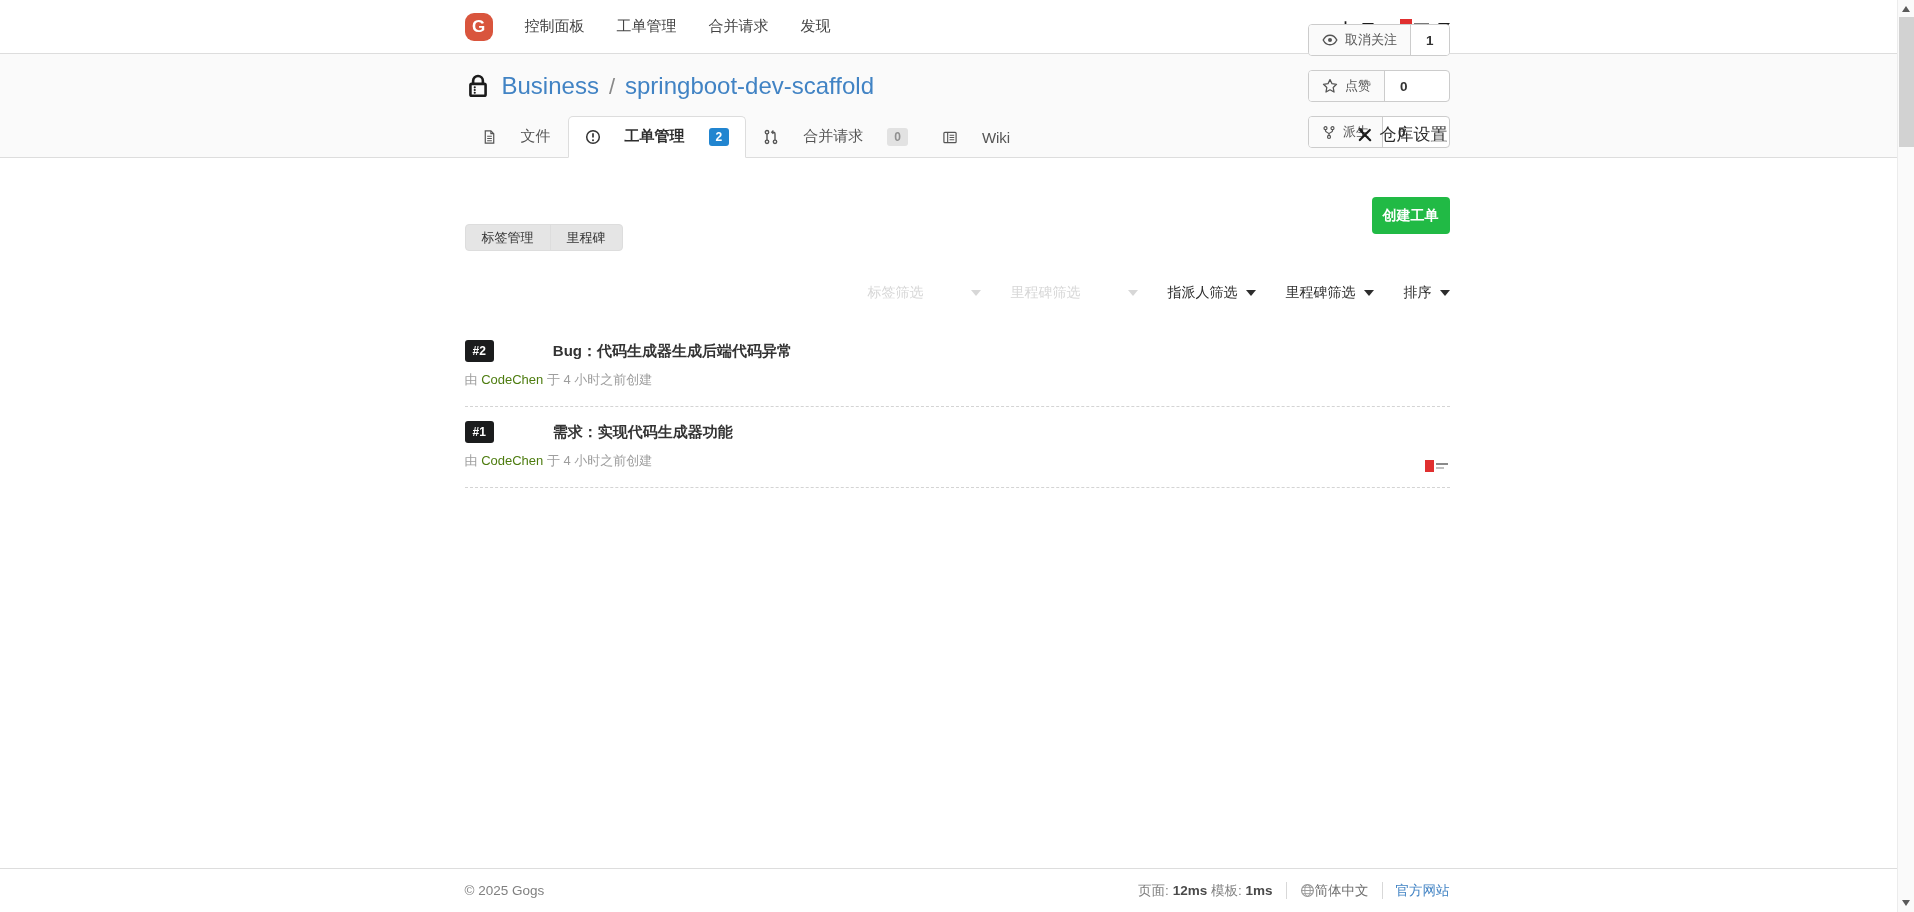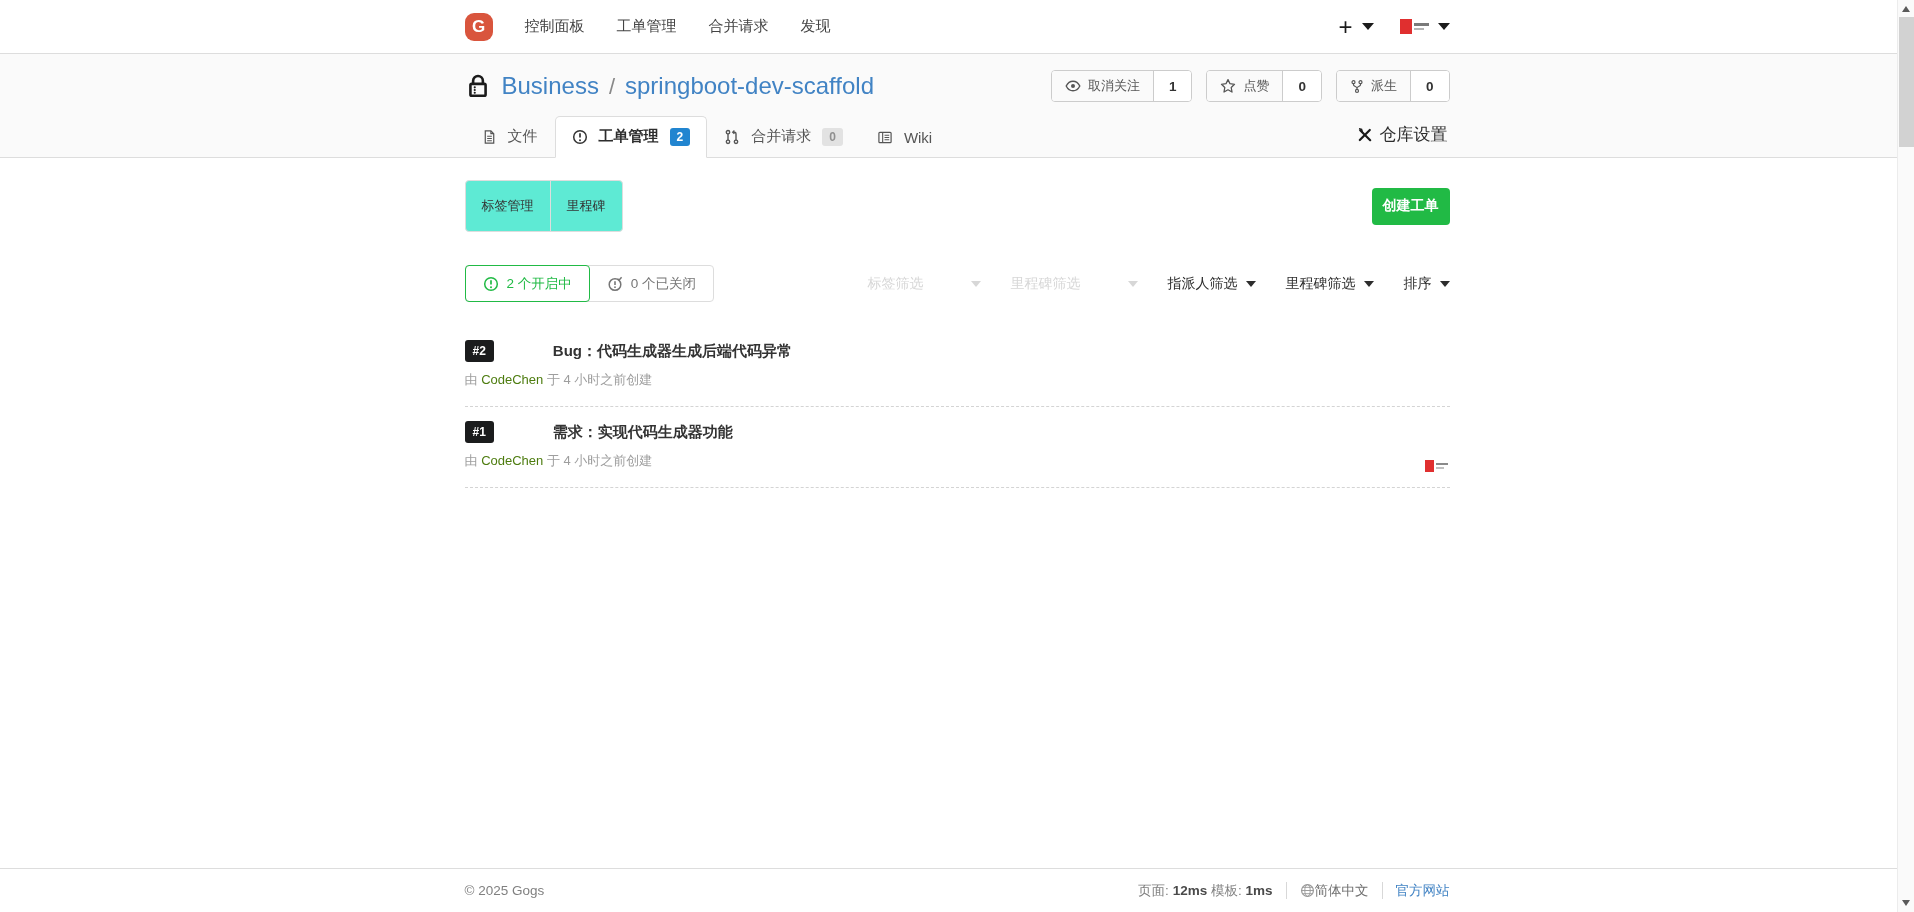--- a/index.html
+++ b/index.html
@@ -27,39 +27,39 @@
   .avatar .avatar-lines span { width:15px; height:2.5px; background:#7a7a7a; }
   .avatar .avatar-lines span:last-child { width:10px; height:2px; background:#b5b5b5; }
 
   
   .repo-header { background:#fafafa; border-bottom:1px solid #ddd; flex:0 0 auto; }
   .repo-title-row { display:flex; align-items:center; padding-top:20px; height:44px; }
   .lock-wrap { display:flex; align-items:center; }
   .repo-links { font-size:24px; margin-left:11px; display:flex; align-items:baseline; }
   .repo-links a { color:#4183c4; text-decoration:none; cursor:pointer; }
   .repo-sep { color:#888; margin:0 10px; font-size:22px; }
-  .repo-actions { margin-left:auto; display:flex; gap:14px; }
+  .repo-actions { margin-left:auto; display:flex; gap:14px;flex-direction:column; }
   .action-btn { display:flex; height:32px; border-radius:4px; border:1px solid #ccc; overflow:hidden; font-size:13px; background:#fff; cursor:pointer; }
   .action-main { display:flex; align-items:center; gap:7px; padding:0 13px; background:#fafafa; color:#555; border-right:1px solid #ccc; }
   .action-count { display:flex; align-items:center; padding:0 15px; background:#fff; font-weight:bold; color:#333; font-size:13.5px; }
 
   .tabs-row { display:flex; align-items:flex-end; margin-top:15px; }
-  .tab { display:flex; align-items:center; gap:11px; padding:10px 16px 11px; font-size:15px; color:#555;
+  .tab { display:flex; align-items:center; gap:24px; padding:10px 16px 11px; font-size:15px; color:#555;
          border:1px solid transparent; margin-bottom:-1px; cursor:pointer; white-space:nowrap; }
   .tab.active { background:#fff; border-color:#ddd; border-bottom-color:#fff; border-radius:5px 5px 0 0;
                 font-weight:bold; color:#2d2d2d; }
   .badge-blue { background:#2185d0; color:#fff; font-size:12px; font-weight:bold; border-radius:3px; padding:3px 7px; line-height:1; }
   .badge-gray { background:#e2e2e2; color:#909090; font-size:12px; font-weight:bold; border-radius:3px; padding:3px 7px; line-height:1; }
   .tab-settings { margin-left:auto; display:flex; align-items:center; gap:7px; padding:10px 2px 11px 16px;
                   font-size:17px; color:#2d2d2d; cursor:pointer; }
 
   
   main { flex:1 1 auto; background:#fff; }
   .toolbar { display:flex; align-items:center; margin-top:22px; }
-  .btn-group { display:flex; border:1px solid #ddd; border-radius:4px; background:#5eead4; height:52px; }
+  .btn-group { display:flex; border:1px solid #ddd; border-radius:4px; background:#e5e5e5; height:27px;margin-top:44px; }
   .btn-group .btn { display:flex; align-items:center; padding:0 16px; font-size:13px; color:#333; cursor:pointer; }
   .btn-group .btn + .btn { border-left:1px solid #ddd; }
   .btn-new { margin-left:auto; background:#21ba45; color:#fff; font-weight:bold; font-size:14px;
              padding:0 11px; height:37px; border-radius:4px; display:flex; align-items:center; cursor:pointer; border:none; }
 
   .filter-row { display:flex; align-items:center; margin-top:33px; }
   .switch-group { display:flex; border:1px solid #ddd; border-radius:4px; background:#fff; height:37px; }
   .switch { display:flex; align-items:center; gap:8px; padding:0 17px; font-size:13.5px; color:#767676; cursor:pointer; }
   .switch.active { color:#21ba45; border:1px solid #21ba45; border-radius:4px; margin:-1px 0 -1px -1px; }
   .filter-dropdowns { margin-left:auto; display:flex; align-items:center; gap:30px; font-size:14px; }
@@ -249,43 +249,20 @@
 
       <div class="toolbar">
         <div class="btn-group">
           <div class="btn">标签管理</div>
           <div class="btn">里程碑</div>
         </div>
         <button class="btn-new">创建工单</button>
       </div>
 
       <div class="filter-row">
-        <div class="switch-group">
-          <div class="switch active">
-            <span style="color:#21ba45;">
-              <svg width="16" height="16" viewBox="0 0 16 16">
-                <circle cx="8" cy="8" r="6.3" fill="none" stroke="currentColor" stroke-width="1.5"></circle>
-                <path d="M8 4.3 v4.2" stroke="currentColor" stroke-width="1.7"></path>
-                <circle cx="8" cy="11.2" r="1" fill="currentColor"></circle>
-              </svg>
-            </span>
-            <span>2 个开启中</span>
-          </div>
-          <div class="switch">
-            <span style="color:#767676;">
-              <svg width="16" height="16" viewBox="0 0 16 16">
-                <circle cx="8" cy="8.5" r="5.8" fill="none" stroke="currentColor" stroke-width="1.5"></circle>
-                <path d="M8 5.2 v3.8" stroke="currentColor" stroke-width="1.6"></path>
-                <circle cx="8" cy="11.2" r="0.9" fill="currentColor"></circle>
-                <path d="M10.6 2.8 L12 4.2 14.6 1.2" fill="none" stroke="currentColor" stroke-width="1.5"></path>
-              </svg>
-            </span>
-            <span>0 个已关闭</span>
-          </div>
-        </div>
         <div class="filter-dropdowns">
           <div class="dropdown disabled">
             <span>标签筛选</span>
             <span class="dd-caret"></span>
           </div>
           <div class="dropdown disabled">
             <span>里程碑筛选</span>
             <span class="dd-caret"></span>
           </div>
           <div class="dropdown">

